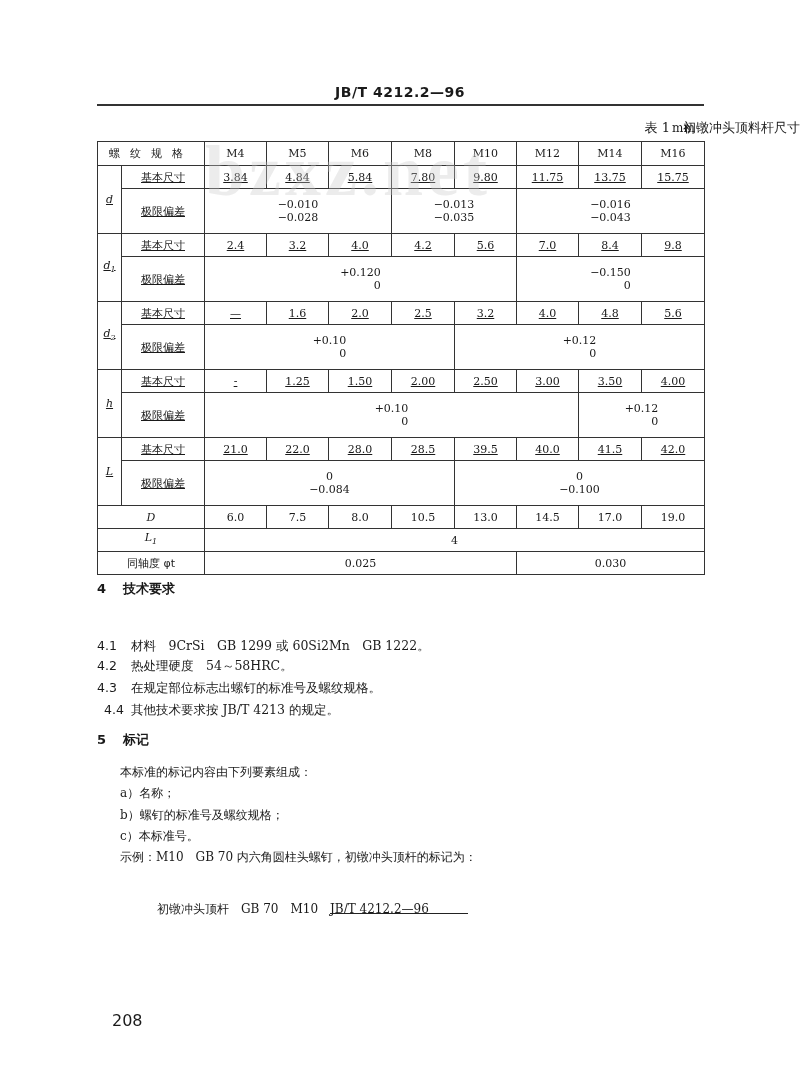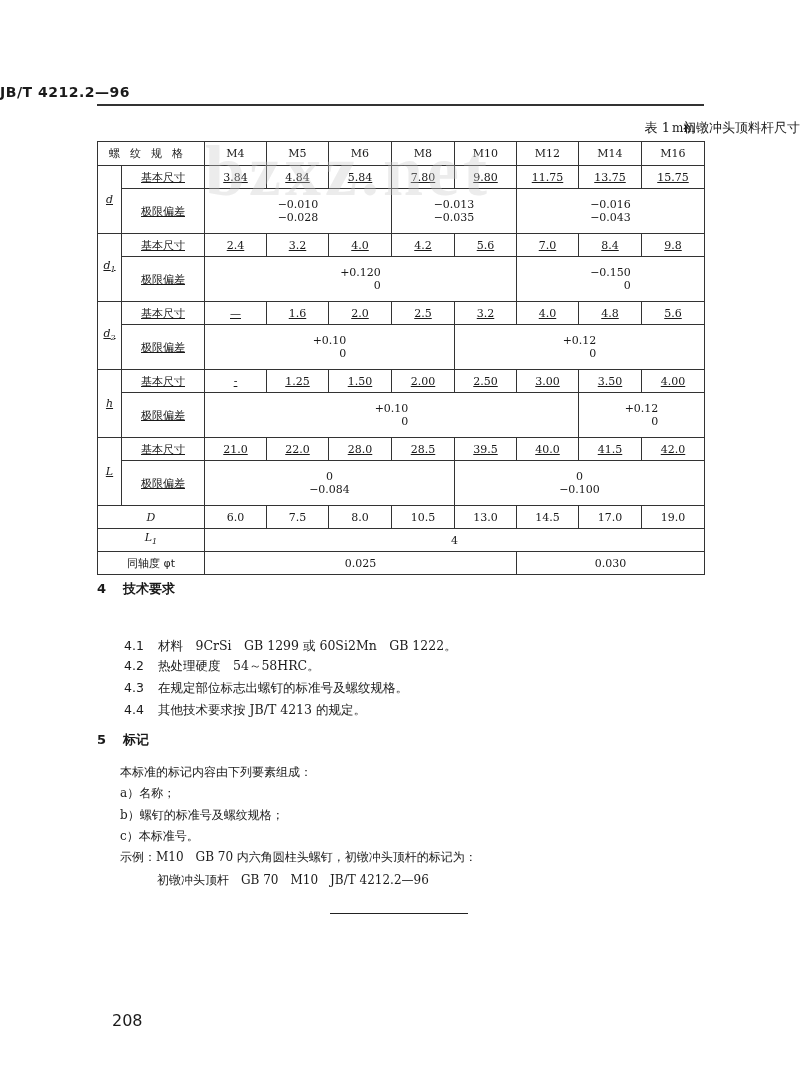--- a/index.html
+++ b/index.html
@@ -1,21 +1,21 @@
 <!DOCTYPE html>
 <html><head>
 <meta charset="utf-8">
 <style>
   html, body { margin: 0; padding: 0; background: #ffffff; }
   body {
     width: 800px; height: 1072px; position: relative; overflow: hidden;
     font-family: "DejaVu Serif", "Liberation Serif", serif; color: #1a1a1a;
   }
   .std-header {
-    position: absolute; left: 0; top: 84px; width: 800px; text-align: left;
+    position: absolute; left: 0; top: 84px; width: 800px; text-align: center;
     font-family: "DejaVu Sans", "Liberation Sans", sans-serif; font-weight: bold;
     font-size: 14px; letter-spacing: 0.5px;
   }
   .header-rule {
     position: absolute; left: 97px; top: 104px; width: 607px; height: 0;
     border-top: 2px solid #333;
   }
   .table-caption {
     position: absolute; left: 0; top: 119px; width: 800px; text-align: right;
     font-size: 13px;
@@ -45,21 +45,21 @@
     font-size: 72px; font-weight: bold; color: rgba(200,200,200,0.35);
     letter-spacing: 4px; pointer-events: none;
   }
   .section {
     position: absolute; left: 97px; font-size: 13px;
   }
   .section-title {
     font-family: "DejaVu Sans", sans-serif; font-weight: bold; font-size: 13px;
   }
   .sec-num { font-family: "DejaVu Sans", sans-serif; display: inline-block; width: 26px; }
-  .req-line { position: absolute; left: 97px; font-size: 12.5px; white-space: pre; margin-left: 27px; }
+  .req-line { position: absolute; left: 97px; font-size: 12.5px; white-space: pre; }
   .mark-line { position: absolute; left: 120px; font-size: 12px; white-space: pre; }
   .footer-rule {
     position: absolute; left: 330px; top: 913px; width: 138px; height: 0;
     border-top: 1px solid #222;
   }
   .page-num {
     position: absolute; left: 112px; top: 1011px; font-family: "DejaVu Sans", sans-serif;
     font-size: 16px;
   }
 </style>
@@ -216,26 +216,26 @@
 </table>
 
 <div class="watermark">bzxz.net</div>
 
 <div class="section" style="top:580px;">
   <span class="sec-num section-title">4</span><span class="section-title">技术要求</span>
 </div>
 <div class="req-line" style="top:638px;"><span class="sec-num" style="width:34px">4.1</span><span>材料　9CrSi　GB 1299 或 60Si2Mn　GB 1222。</span></div>
 <div class="req-line" style="top:658px;"><span class="sec-num" style="width:34px">4.2</span><span>热处理硬度　54～58HRC。</span></div>
 <div class="req-line" style="top:680px;"><span class="sec-num" style="width:34px">4.3</span><span>在规定部位标志出螺钉的标准号及螺纹规格。</span></div>
-<div class="req-line" style="top:702px;"><span class="sec-num" style="width:34px">4.4</span><span>其他技术要求按 JB/T 4213 的规定。</span></div>
+<div class="req-line" style="top:702px;text-align:center;"><span class="sec-num" style="width:34px">4.4</span><span>其他技术要求按 JB/T 4213 的规定。</span></div>
 
 <div class="section" style="top:731px;">
   <span class="sec-num section-title">5</span><span class="section-title">标记</span>
 </div>
 <div class="mark-line" style="top:764px;">本标准的标记内容由下列要素组成：</div>
 <div class="mark-line" style="top:785px;">a）名称；</div>
 <div class="mark-line" style="top:807px;">b）螺钉的标准号及螺纹规格；</div>
 <div class="mark-line" style="top:828px;">c）本标准号。</div>
 <div class="mark-line" style="top:849px;">示例：M10　GB 70 内六角圆柱头螺钉，初镦冲头顶杆的标记为：</div>
-<div class="mark-line" style="top:872px; left:157px;">初镦冲头顶杆　GB 70　M10　JB/T 4212.2—96</div>
+<div class="mark-line" style="top:901px; left:157px;">初镦冲头顶杆　GB 70　M10　JB/T 4212.2—96</div>
 
 <div class="footer-rule"></div>
 <div class="page-num">208</div>
 
 </body></html>

